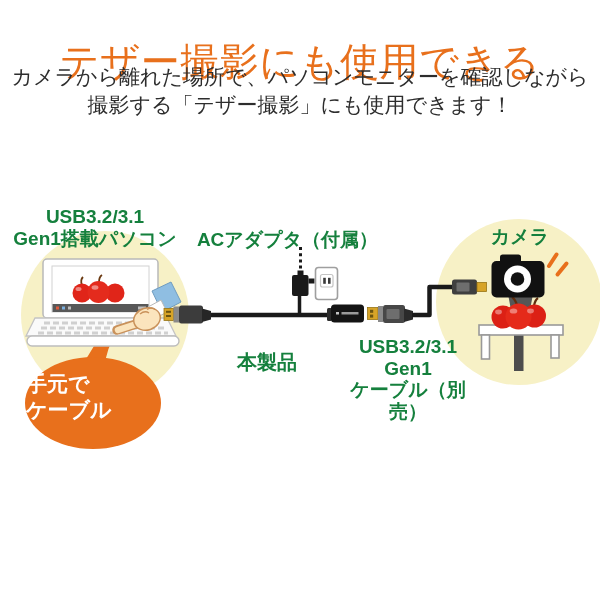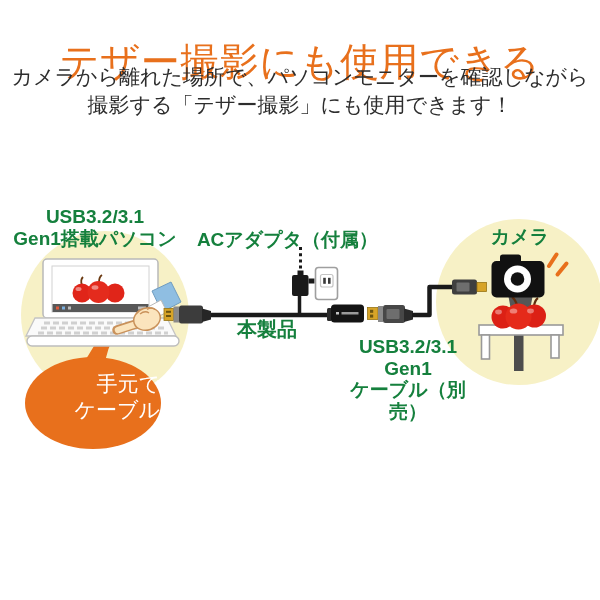--- a/index.html
+++ b/index.html
@@ -14,25 +14,25 @@
     font-size:39px;font-weight:normal;color:#e8701c;letter-spacing:0.5px;
   }
   .subtitle{
     left:0;top:63px;width:600px;text-align:center;
     font-size:21px;line-height:28px;color:#2d2d2d;font-weight:500;
   }
   .lbl{font-weight:bold;color:#15803d;text-align:center;}
   .lbl-pc{left:5px;top:206px;width:180px;font-size:19px;line-height:22px;}
   .lbl-adapter{left:190px;top:227px;width:195px;font-size:19px;}
   .lbl-camera{left:470px;top:224px;width:100px;font-size:19px;}
-  .lbl-product{left:217px;top:316px;width:100px;font-size:20px;}
+  .lbl-product{left:217px;top:349px;width:100px;font-size:20px;}
   .lbl-cable{left:333px;top:336px;width:150px;font-size:19px;line-height:21.5px;}
   .bubble-text{
-    left:26px;top:371px;width:134px;text-align:right;
-    color:#ffffff;font-size:21px;font-weight:normal;line-height:26px;
+    left:26px;top:371px;width:134px;text-align:left;
+    color:#ffffff;font-size:21px;font-weight:bold;line-height:26px;
   }
   .l2{display:block;}
 </style>
 </head>
 <body>
 
 <div class="stage">
 
   <svg class="art" viewBox="0 0 600 600">
 

